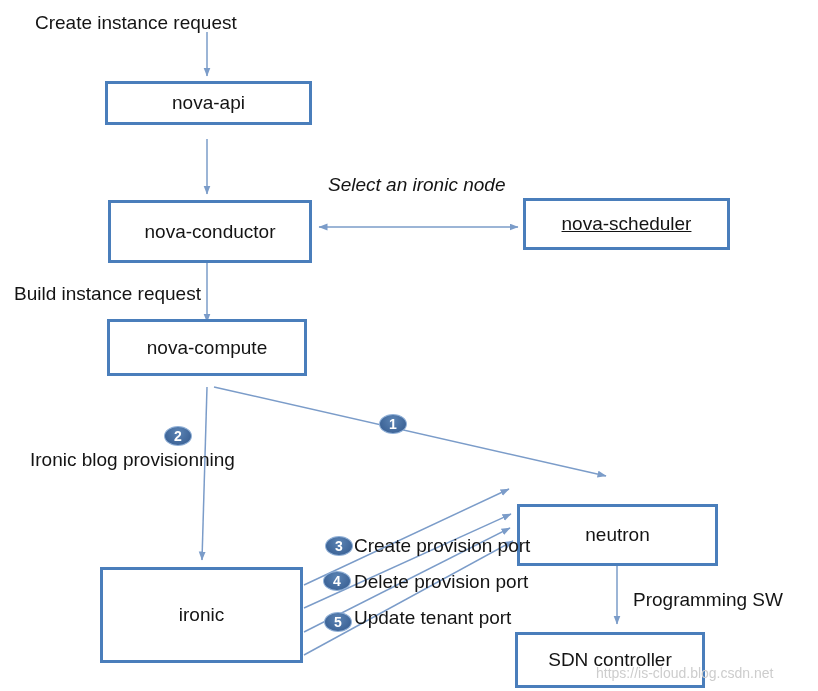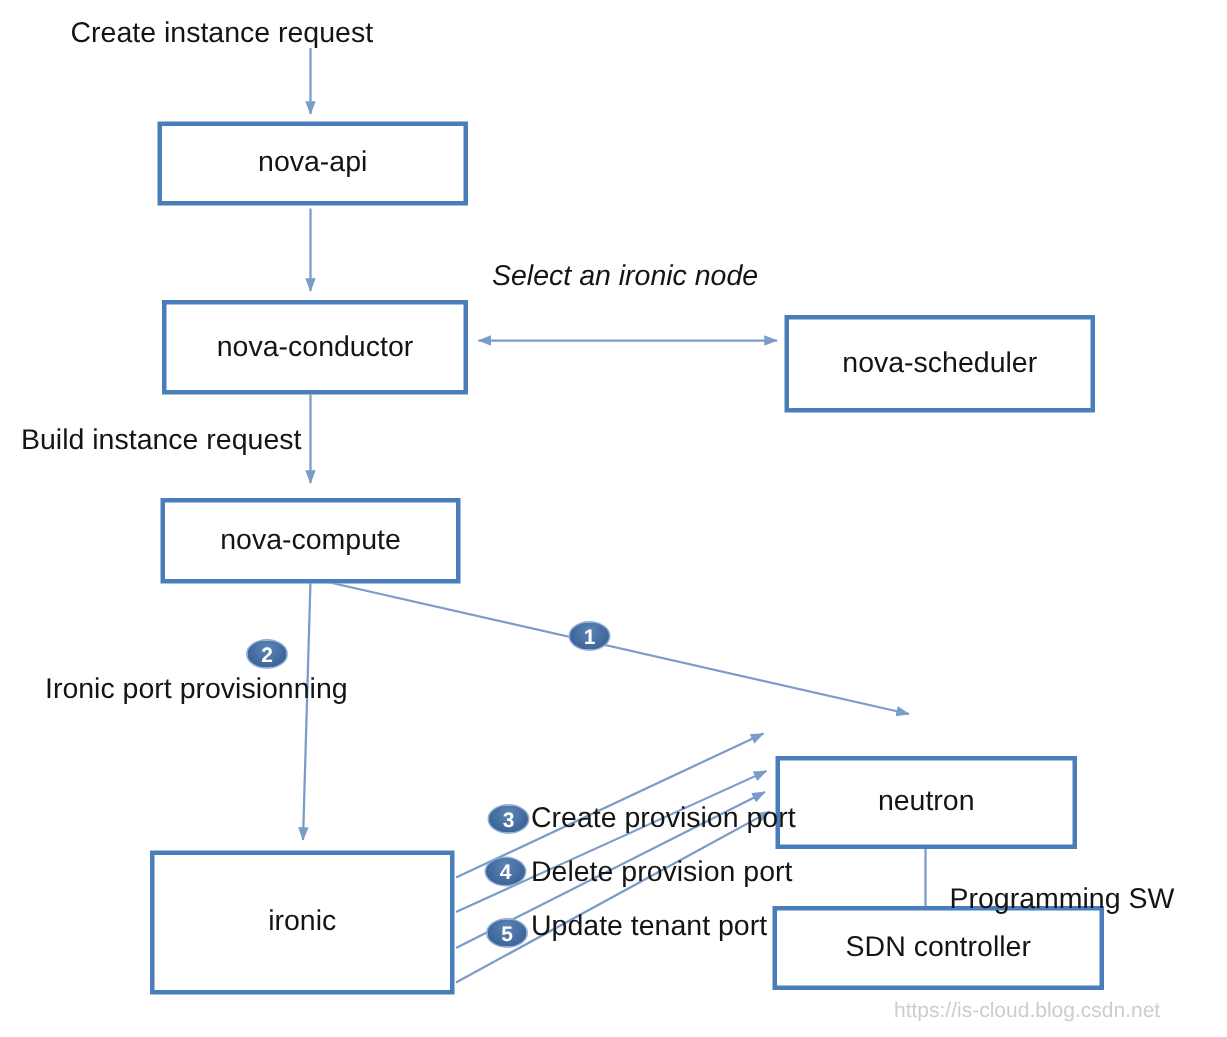--- a/index.html
+++ b/index.html
@@ -73,34 +73,34 @@
     <line x1="207" y1="259" x2="207" y2="322" marker-end="url(#ah)"></line>
     <line x1="207" y1="387" x2="202" y2="560" marker-end="url(#ah)"></line>
     <line x1="214" y1="387" x2="606" y2="476" marker-end="url(#ah)"></line>
     <line x1="304" y1="585" x2="509" y2="489" marker-end="url(#ah)"></line>
     <line x1="304" y1="608" x2="511" y2="514" marker-end="url(#ah)"></line>
     <line x1="304" y1="632" x2="510" y2="528" marker-end="url(#ah)"></line>
     <line x1="304" y1="655" x2="513" y2="541" marker-end="url(#ah)"></line>
     <line x1="617" y1="542" x2="617" y2="624" marker-end="url(#ah)"></line>
   </svg>
 
-  <div class="node" style="left:105px;top:81px;width:207px;height:56px;">nova-api</div>
+  <div class="node" style="left:105px;top:81px;width:207px;height:44px;">nova-api</div>
   <div class="node" style="left:108px;top:200px;width:204px;height:63px;">nova-conductor</div>
-  <div class="node" style="left:523px;top:210px;width:207px;height:65px;">nova-scheduler</div>
-  <div class="node" style="left:107px;top:332px;width:200px;height:57px;">nova-compute</div>
+  <div class="node" style="left:523px;top:198px;width:207px;height:52px;text-decoration:underline;">nova-scheduler</div>
+  <div class="node" style="left:107px;top:319px;width:200px;height:57px;">nova-compute</div>
   <div class="node" style="left:517px;top:504px;width:201px;height:62px;">neutron</div>
   <div class="node" style="left:100px;top:567px;width:203px;height:96px;">ironic</div>
-  <div class="node" style="left:515px;top:604px;width:221px;height:56px;">SDN controller</div>
+  <div class="node" style="left:515px;top:632px;width:190px;height:56px;">SDN controller</div>
 
-  <div class="lbl" style="left:47px;top:12px;">Create instance request</div>
+  <div class="lbl" style="left:35px;top:12px;">Create instance request</div>
   <div class="lbl" style="left:328px;top:174px;font-style:italic;">Select an ironic node</div>
   <div class="lbl" style="left:633px;top:589px;">Programming SW</div>
   <div class="lbl" style="left:14px;top:283px;">Build instance request</div>
 
-  <div class="lbl" style="left:30px;top:449px;">Ironic port provisionning</div>
+  <div class="lbl" style="left:30px;top:449px;">Ironic blog provisionning</div>
   <div class="lbl" style="left:354px;top:571px;">Delete provision port</div>
   <div class="lbl" style="left:354px;top:535px;">Create provision port</div>
   <div class="lbl" style="left:354px;top:607px;">Update tenant port</div>
 
   <div class="badge" style="left:379px;top:414px;">1</div>
   <div class="badge" style="left:164px;top:426px;">2</div>
   <div class="badge" style="left:325px;top:536px;">3</div>
   <div class="badge" style="left:323px;top:571px;">4</div>
   <div class="badge" style="left:324px;top:612px;">5</div>
 

